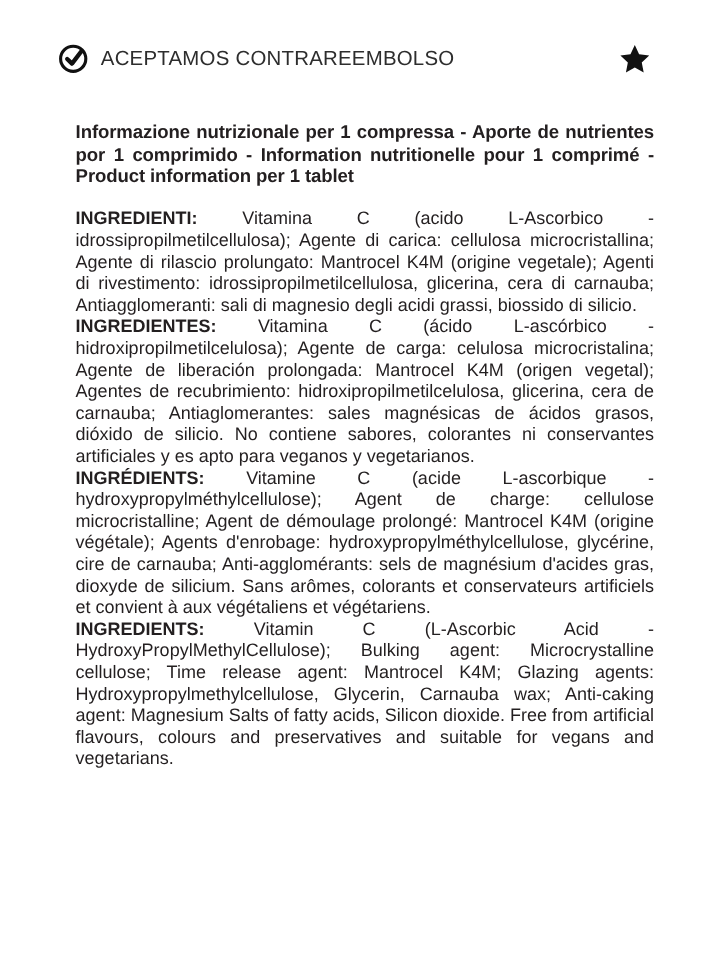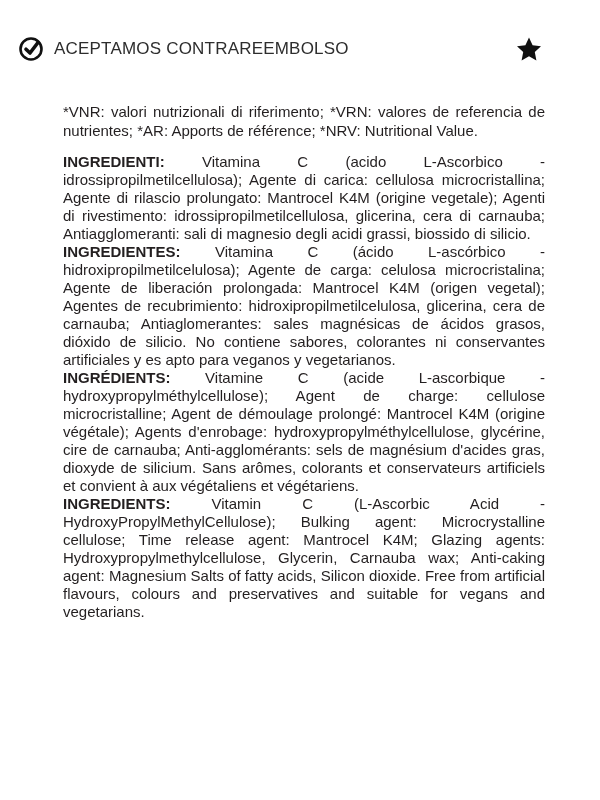--- a/index.html
+++ b/index.html
@@ -8,21 +8,21 @@
     height: 800px;
     background: #ffffff;
     color: #231f20;
     font-family: "Liberation Sans", sans-serif;
     overflow: hidden;
   }
   .badges-row {
     display: flex;
     align-items: center;
     justify-content: space-between;
-    padding: 36px 58px 0 18px;
+    padding: 36px 58px 0 48px;
   }
   .badge {
     display: flex;
     align-items: center;
     gap: 10px;
     font-size: 17px;
     letter-spacing: 0.2px;
     color: #2d2d2d;
     white-space: nowrap;
   }
@@ -92,23 +92,23 @@
   <div class="badge">
     <span class="icon">
       <svg viewBox="0 0 26 26" xmlns="http://www.w3.org/2000/svg">
         <polygon points="13,1.5 16.6,9.2 25,10.2 18.8,16 20.4,24.4 13,20.2 5.6,24.4 7.2,16 1,10.2 9.4,9.2" fill="#111111"></polygon>
       </svg>
     </span>
   </div>
 </div>
 
 <div class="content">
+  <p class="nutri-header">Informazione nutrizionale per 1 compressa - Aporte de nutrientes por 1 comprimido - Information nutritionelle pour 1 comprimé - Product information per 1 tablet</p>
 
 
-  <p class="footnote">*VNR: valori nutrizionali di riferimento; *VRN: valores de referencia de nutrientes; *AR: Apports de référence; *NRV: Nutritional Value.</p>
 
 
   <div class="ingredients">
     <p><span class="ing-label">INGREDIENTI:</span><span> Vitamina C (acido L-Ascorbico - idrossipropilmetilcellulosa); Agente di carica: cellulosa microcristallina; Agente di rilascio prolungato: Mantrocel K4M (origine vegetale); Agenti di rivestimento: idrossipropilmetilcellulosa, glicerina, cera di carnauba; Antiagglomeranti: sali di magnesio degli acidi grassi, biossido di silicio.</span></p>
     <p><span class="ing-label">INGREDIENTES:</span><span> Vitamina C (ácido L-ascórbico - hidroxipropilmetilcelulosa); Agente de carga: celulosa microcristalina; Agente de liberación prolongada: Mantrocel K4M (origen vegetal); Agentes de recubrimiento: hidroxipropilmetilcelulosa, glicerina, cera de carnauba; Antiaglomerantes: sales magnésicas de ácidos grasos, dióxido de silicio. No contiene sabores, colorantes ni conservantes artificiales y es apto para veganos y vegetarianos.</span></p>
     <p><span class="ing-label">INGRÉDIENTS:</span><span> Vitamine C (acide L-ascorbique - hydroxypropylméthylcellulose); Agent de charge: cellulose microcristalline; Agent de démoulage prolongé: Mantrocel K4M (origine végétale); Agents d'enrobage: hydroxypropylméthylcellulose, glycérine, cire de carnauba; Anti-agglomérants: sels de magnésium d'acides gras, dioxyde de silicium. Sans arômes, colorants et conservateurs artificiels et convient à aux végétaliens et végétariens.</span></p>
     <p><span class="ing-label">INGREDIENTS:</span><span> Vitamin C (L-Ascorbic Acid - HydroxyPropylMethylCellulose); Bulking agent: Microcrystalline cellulose; Time release agent: Mantrocel K4M; Glazing agents: Hydroxypropylmethylcellulose, Glycerin, Carnauba wax; Anti-caking agent: Magnesium Salts of fatty acids, Silicon dioxide. Free from artificial flavours, colours and preservatives and suitable for vegans and vegetarians.</span></p>
   </div>
 </div>
 

